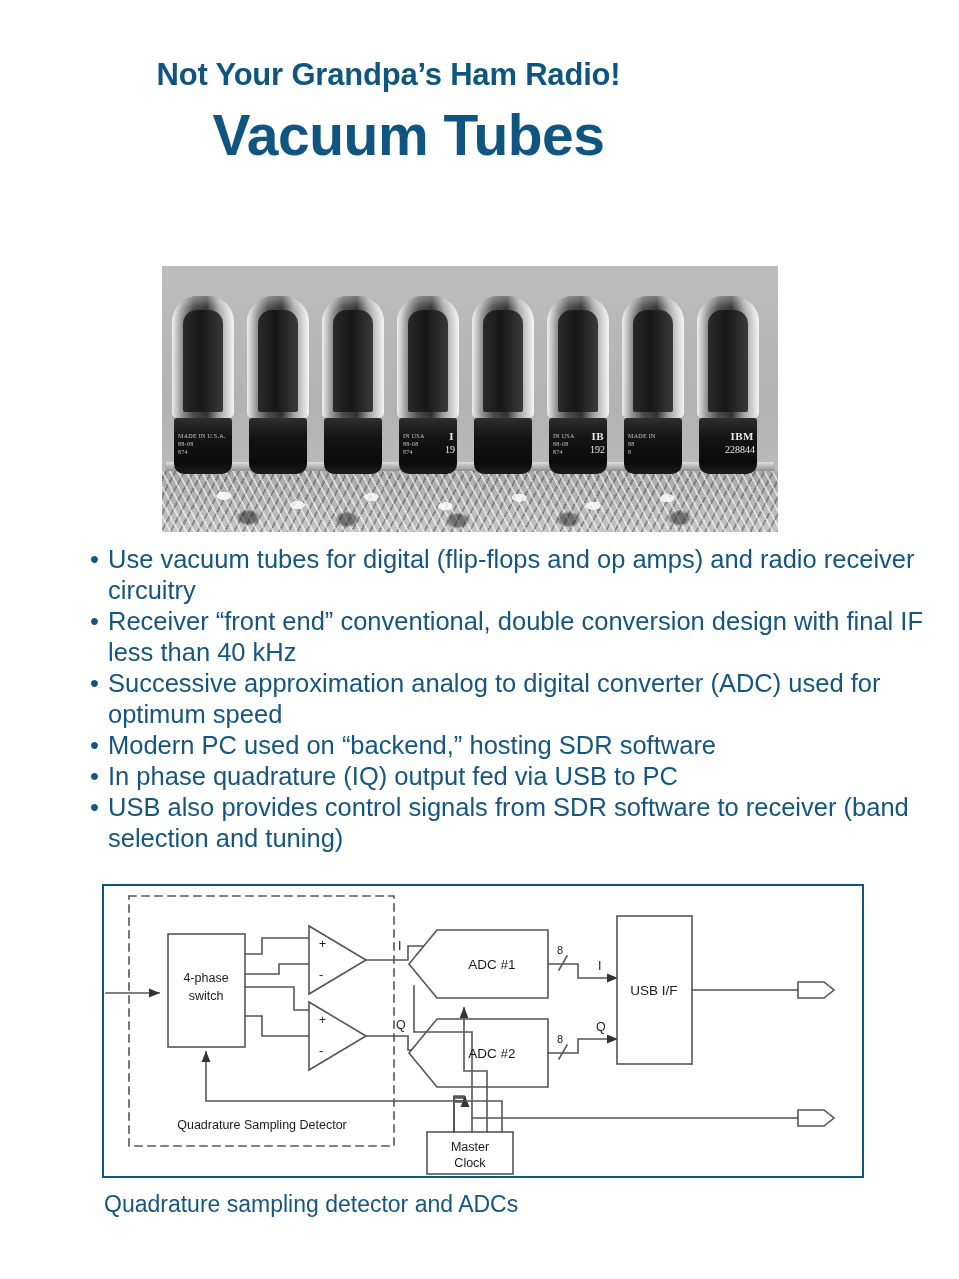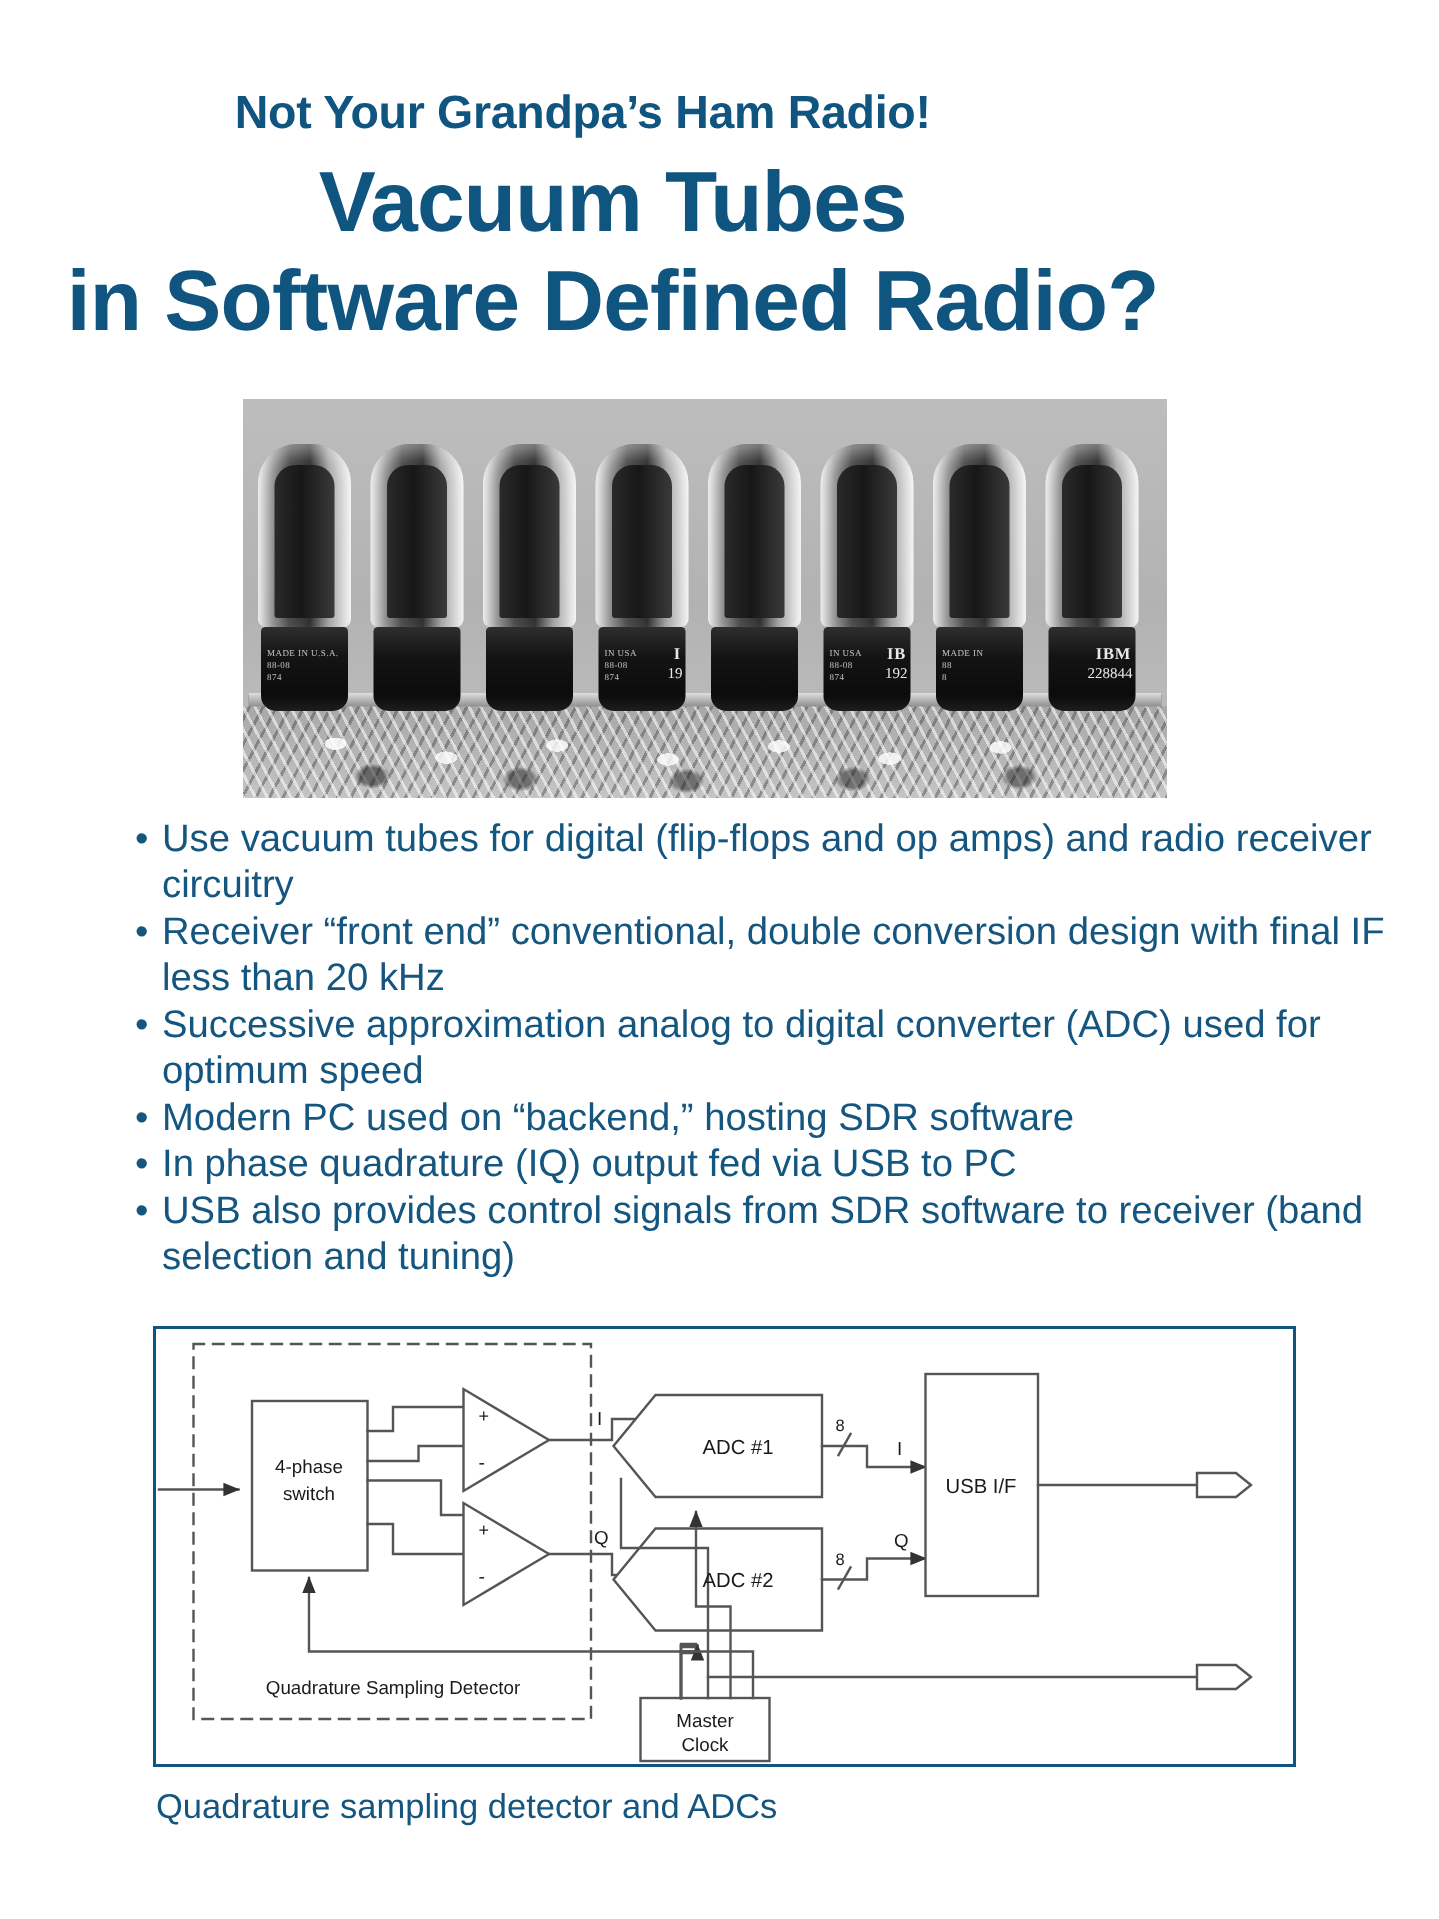--- a/index.html
+++ b/index.html
@@ -203,21 +203,20 @@
     text-align: center;
   }
 </style>
 </head>
 <body>
 
 <div id="slide-header">
   <div id="kicker-title">Not Your Grandpa’s Ham Radio!</div>
   <div id="main-title">
     <span class="title-line-1">Vacuum Tubes</span>
-    <span class="title-line-2">in Software Defined Radio?</span>
   </div>
 </div>
 
 <div id="tube-photo">
   <div class="photo-bg"></div>
   <div class="rack-plate"></div>
   <div class="wire-nest"></div>
   <div id="tube-row">
       <div class="tube" style="left: 10px;">
         <div class="glass"></div>
@@ -277,21 +276,21 @@
     </div>
 </div>
 
 <div id="bullet-list">
     <div class="bullet-item">
       <span class="bullet-dot">•</span>
       <span class="bullet-text">Use vacuum tubes for digital (flip-flops and op amps) and radio receiver circuitry</span>
     </div>
     <div class="bullet-item">
       <span class="bullet-dot">•</span>
-      <span class="bullet-text">Receiver “front end” conventional, double conversion design with final IF less than 20 kHz</span>
+      <span class="bullet-text">Receiver “front end” conventional, double conversion design with final IF less than 40 kHz</span>
     </div>
     <div class="bullet-item">
       <span class="bullet-dot">•</span>
       <span class="bullet-text">Successive approximation analog to digital converter (ADC) used for optimum speed</span>
     </div>
     <div class="bullet-item">
       <span class="bullet-dot">•</span>
       <span class="bullet-text">Modern PC used on “backend,” hosting SDR software</span>
     </div>
     <div class="bullet-item">

